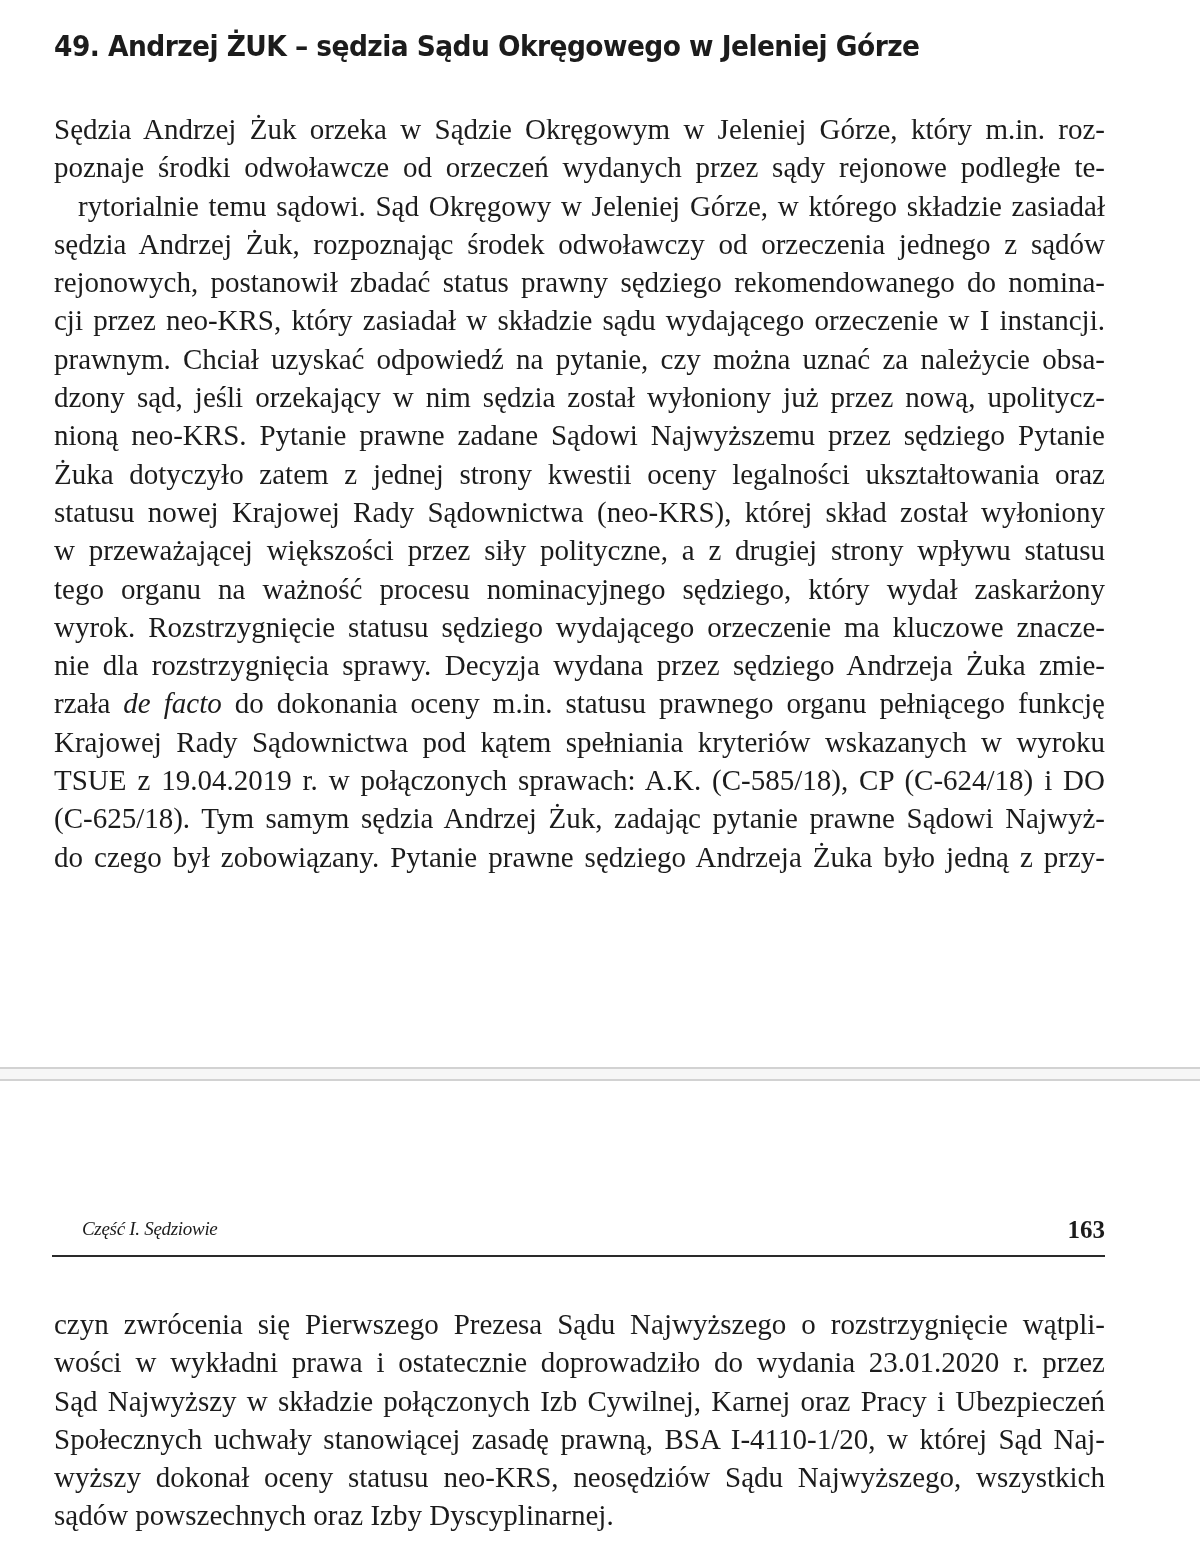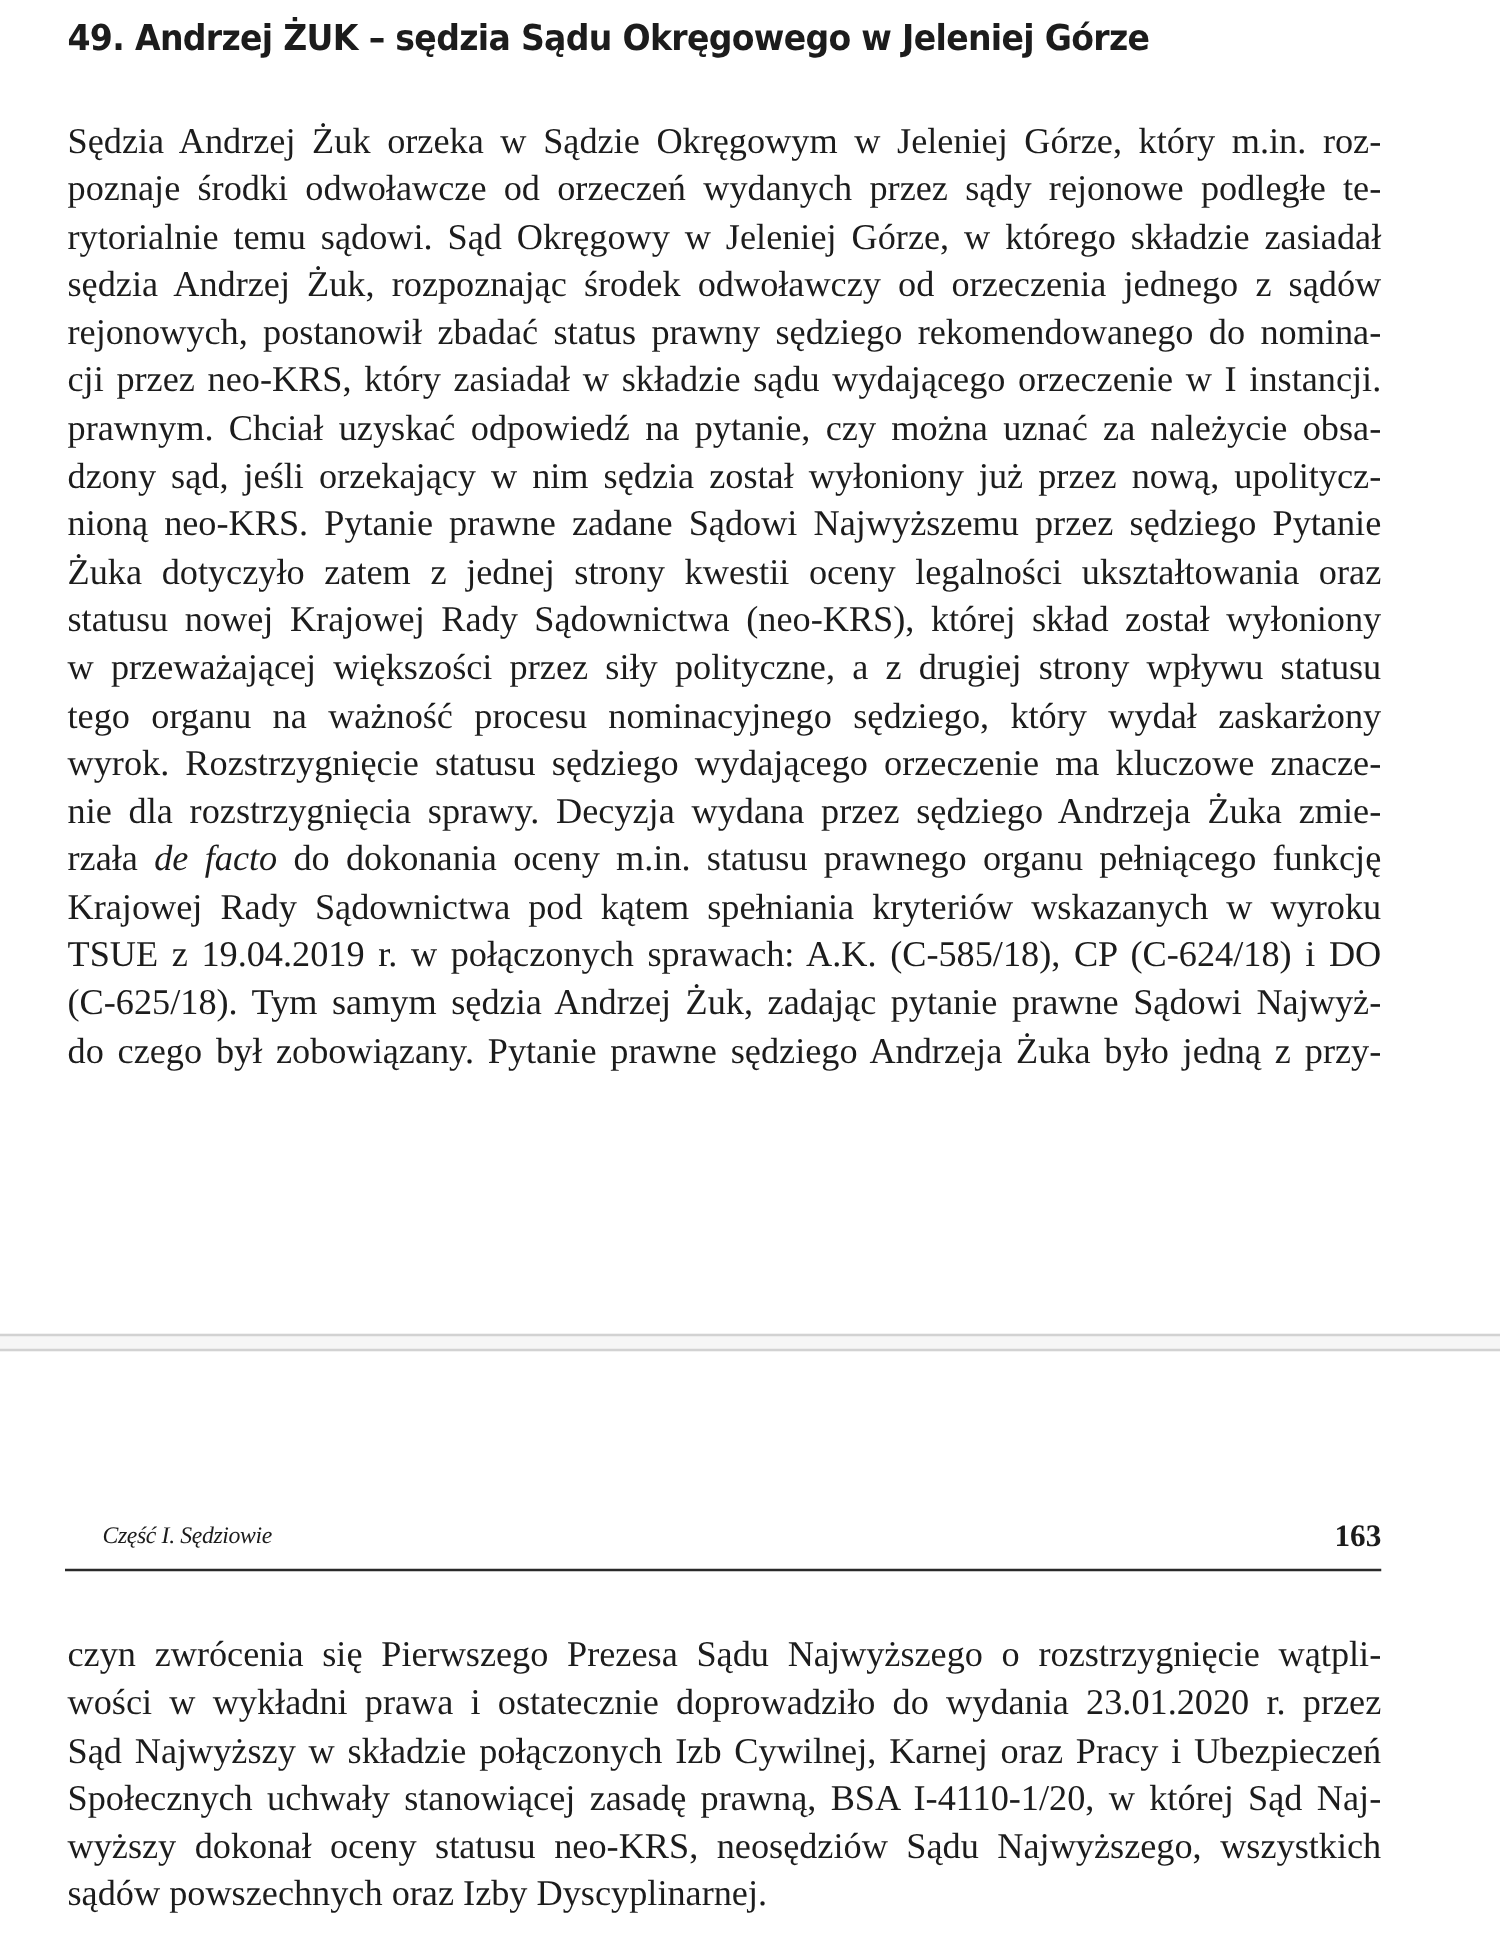--- a/index.html
+++ b/index.html
@@ -9,21 +9,21 @@
     }
     body {
       width: 1200px;
       height: 1549px;
       position: relative;
       overflow: hidden;
       color: #1a1a1a;
     }
     .page-top {
       position: absolute;
-      left: 0; top: 0;
+      left: 0; top: 16px;
       width: 1200px;
       height: 1340px;
       background: #ffffff;
     }
     .heading {
       position: absolute;
       left: 54px;
       top: 14px;
       font-family: "DejaVu Sans", sans-serif;
       font-size: 28.5px;
@@ -105,21 +105,21 @@
   </style>
 </head>
 <body>
 
 <div class="page-top">
   <div class="heading">49. Andrzej ŻUK – sędzia Sądu Okręgowego w Jeleniej Górze</div>
 
   <div class="body-text top">
     <div class="line" style="white-space: normal;">Sędzia Andrzej Żuk orzeka w Sądzie Okręgowym w Jeleniej Górze, który m.in. roz-</div>
     <div class="line" style="white-space: normal;">poznaje środki odwoławcze od orzeczeń wydanych przez sądy rejonowe podległe te-</div>
-    <div class="line" style="white-space: normal;">rytorialnie temu sądowi. Sąd Okręgowy w Jeleniej Górze, w którego składzie zasiadał</div>
+    <div class="line" style="white-space: normal; margin-left: 24px;">rytorialnie temu sądowi. Sąd Okręgowy w Jeleniej Górze, w którego składzie zasiadał</div>
     <div class="line" style="white-space: normal;">sędzia Andrzej Żuk, rozpoznając środek odwoławczy od orzeczenia jednego z sądów</div>
     <div class="line" style="white-space: normal;">rejonowych, postanowił zbadać status prawny sędziego rekomendowanego do nomina-</div>
     <div class="line" style="white-space: normal;">cji przez neo-KRS, który zasiadał w składzie sądu wydającego orzeczenie w I instancji.</div>
     <div class="line" style="white-space: normal;">prawnym. Chciał uzyskać odpowiedź na pytanie, czy można uznać za należycie obsa-</div>
     <div class="line" style="white-space: normal;">dzony sąd, jeśli orzekający w nim sędzia został wyłoniony już przez nową, upolitycz-</div>
     <div class="line" style="white-space: normal;">nioną neo-KRS. Pytanie prawne zadane Sądowi Najwyższemu przez sędziego Pytanie</div>
     <div class="line" style="white-space: normal;">Żuka dotyczyło zatem z jednej strony kwestii oceny legalności ukształtowania oraz</div>
     <div class="line" style="white-space: normal;">statusu nowej Krajowej Rady Sądownictwa (neo-KRS), której skład został wyłoniony</div>
     <div class="line" style="white-space: normal;">w przeważającej większości przez siły polityczne, a z drugiej strony wpływu statusu</div>
     <div class="line" style="white-space: normal;">tego organu na ważność procesu nominacyjnego sędziego, który wydał zaskarżony</div>

